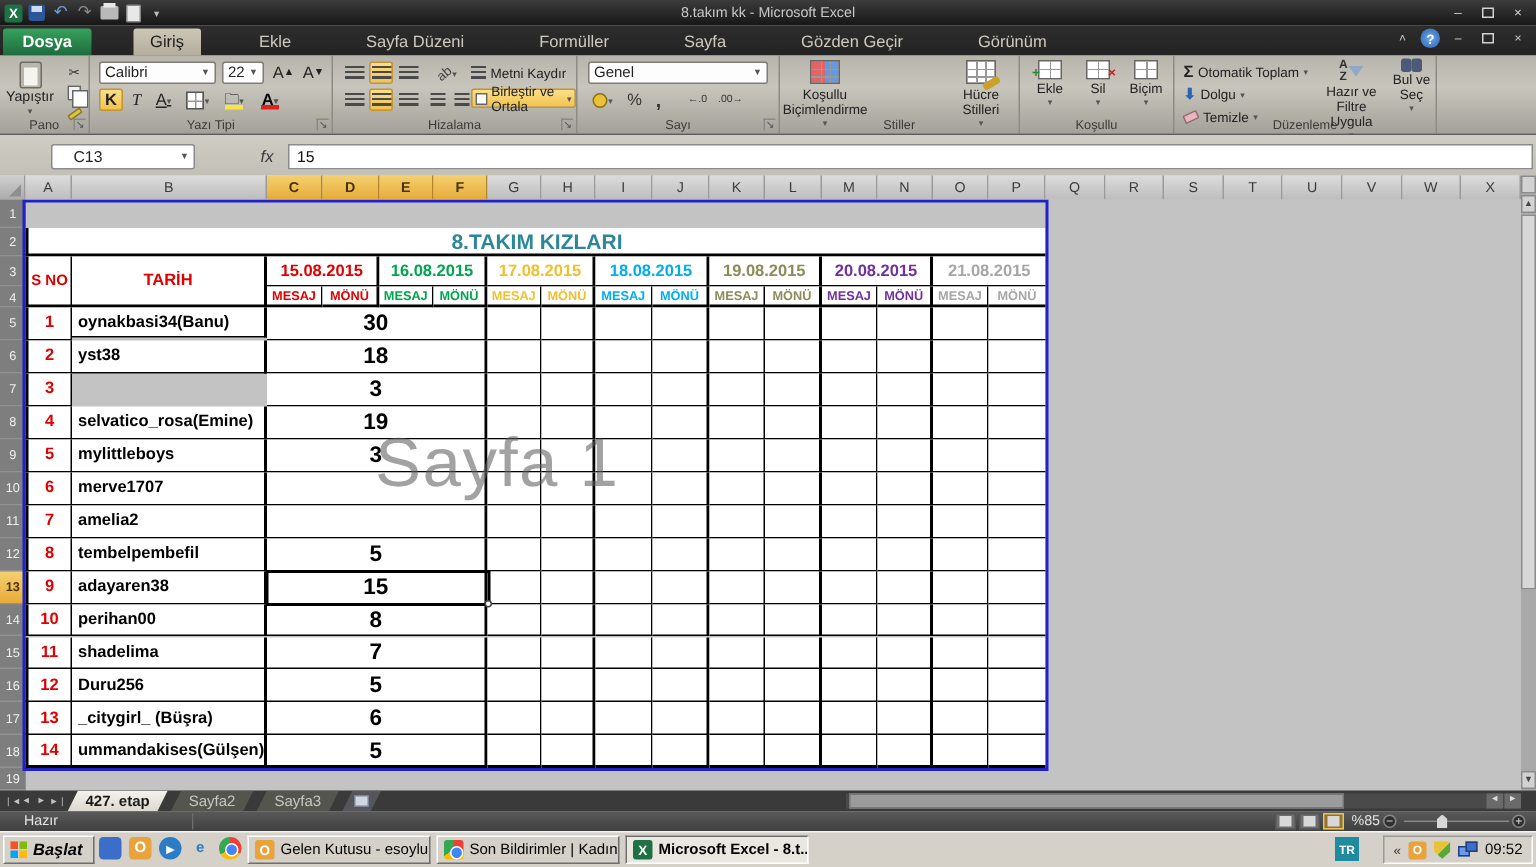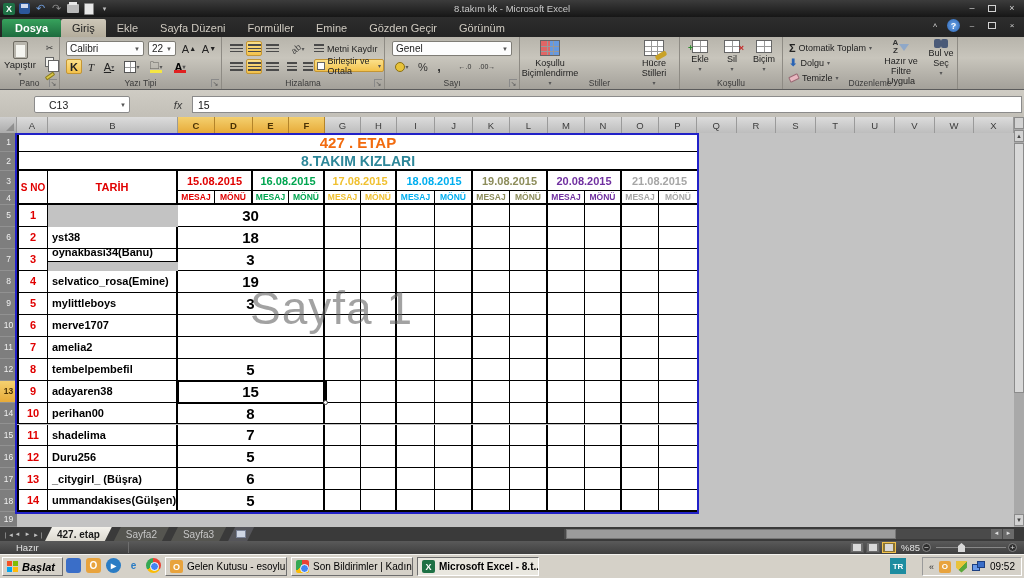--- a/index.html
+++ b/index.html
@@ -27,21 +27,21 @@
   .winbtns { position:absolute; right:3px; top:2px; display:flex; gap:2px; }
   .wbtn { width:18px; height:12px; display:flex; align-items:center; justify-content:center;
     font-size:9px; color:#d2d2d2; border-radius:2px; }
   .rest { position:relative; width:8px; height:7px; border:1px solid #d2d2d2; }
 
   
   #tabrow { position:absolute; left:0; top:17px; width:1024px; height:20px;
     background:linear-gradient(#2d2d2d,#232323); display:flex; align-items:flex-end; }
   .ftab { height:18px; margin-left:2px; padding:0 13px; background:linear-gradient(#37a25c,#1d6b3e);
     color:#fff; font-size:11px; display:flex; align-items:center; border-radius:2px 2px 0 0; font-weight:bold;}
-  .rtab { height:18px; padding:0 11px; color:#cfcac0; font-size:11px; display:flex; align-items:center; }
+  .rtab { height:18px; padding:0 11px; color:#cfcac0; font-size:11px; display:flex; align-items:center;margin-left:28px; }
   .rtab.active { background:linear-gradient(#cdc7b8,#b4ad9c); color:#1d1d1d; border-radius:2px 2px 0 0; }
   #tabrow-right { position:absolute; right:4px; top:19px; display:flex; gap:4px; align-items:center; }
   .minibtn { width:16px; height:13px; display:flex; align-items:center; justify-content:center;
     font-size:8px; color:#cfcfcf; }
   .helpbtn { width:13px; height:13px; border-radius:50%; background:radial-gradient(#6ea6e8,#2a64b4);
     color:#fff; font-size:9px; font-weight:bold; display:flex; align-items:center; justify-content:center; }
 
   
   #ribbon { position:absolute; left:0; top:37px; width:1024px; height:53px;
     background:linear-gradient(180deg,#b7b4ab 0%,#c8c5bc 40%,#a4a19a 100%);
@@ -238,21 +238,21 @@
     </div>
   </div>
 
   <div id="tabrow">
     <div class="ftab">Dosya</div>
 
   <div class="rtab active">Giriş</div>
       <div class="rtab">Ekle</div>
       <div class="rtab">Sayfa Düzeni</div>
       <div class="rtab">Formüller</div>
-      <div class="rtab">Emine</div>
+      <div class="rtab">Sayfa</div>
       <div class="rtab">Gözden Geçir</div>
       <div class="rtab">Görünüm</div>
     </div>
   <div id="tabrow-right">
     <span class="minibtn">˄</span>
     <span class="helpbtn">?</span>
     <span class="minibtn">–</span>
     <span class="minibtn">
         <span class="rest"></span>
       </span>
@@ -497,21 +497,20 @@
           <div class="gcell" style="top: 203.7px; height: 21.95px;">11</div>
           <div class="gcell" style="top: 225.65px; height: 21.95px;">12</div>
           <div class="gcell hl2" style="top: 247.6px; height: 21.95px;">13</div>
           <div class="gcell" style="top: 269.55px; height: 21.95px;">14</div>
           <div class="gcell" style="top: 291.5px; height: 21.95px;">15</div>
           <div class="gcell" style="top: 313.45px; height: 21.95px;">16</div>
           <div class="gcell" style="top: 335.4px; height: 21.95px;">17</div>
           <div class="gcell" style="top: 357.35px; height: 21.95px;">18</div>
           <div class="gcell" style="top: 379.3px; height: 14.7px;">19</div>
         </div>
-    <div class="cell center" style="left: 17px; width: 680px; top: 0px; height: 19px; border-right: none; border-bottom: 1px solid rgb(0, 0, 0); border-left: 2px solid rgb(0, 0, 0); border-top: 1px solid rgb(0, 0, 0); font-size: 15px; font-weight: bold; color: rgb(242, 107, 15);">427 . ETAP</div>
         <div class="cell center" style="left: 17px; width: 680px; top: 19px; height: 19px; border-right: none; border-bottom: 2px solid rgb(0, 0, 0); border-left: 2px solid rgb(0, 0, 0); font-size: 14px; font-weight: bold; color: rgb(46, 135, 153);">8.TAKIM KIZLARI</div>
         <div class="cell center" style="left: 17px; width: 31px; top: 38px; height: 34px; border-right: 1px solid rgb(0, 0, 0); border-bottom: 2px solid rgb(0, 0, 0); border-left: 2px solid rgb(0, 0, 0); font-size: 10px; font-weight: bold; color: rgb(224, 0, 0);">S NO</div>
         <div class="cell center" style="left: 48px; width: 130px; top: 38px; height: 34px; border-right: 2px solid rgb(0, 0, 0); border-bottom: 2px solid rgb(0, 0, 0); font-size: 11px; font-weight: bold; color: rgb(224, 0, 0);">TARİH</div>
         <div class="cell center" style="left: 178px; width: 75px; top: 38px; height: 20px; border-right: 2px solid rgb(0, 0, 0); border-bottom: 1px solid rgb(0, 0, 0); font-size: 11px; font-weight: bold; color: rgb(224, 0, 0);">15.08.2015</div>
         <div class="cell center" style="left: 178px; width: 37px; top: 58px; height: 14px; border-right: 1px solid rgb(0, 0, 0); border-bottom: 2px solid rgb(0, 0, 0); font-size: 8.5px; font-weight: bold; color: rgb(224, 0, 0);">MESAJ</div>
         <div class="cell center" style="left: 215px; width: 38px; top: 58px; height: 14px; border-right: 2px solid rgb(0, 0, 0); border-bottom: 2px solid rgb(0, 0, 0); font-size: 8.5px; font-weight: bold; color: rgb(224, 0, 0);">MÖNÜ</div>
         <div class="cell center" style="left: 253px; width: 72px; top: 38px; height: 20px; border-right: 2px solid rgb(0, 0, 0); border-bottom: 1px solid rgb(0, 0, 0); font-size: 11px; font-weight: bold; color: rgb(0, 165, 80);">16.08.2015</div>
         <div class="cell center" style="left: 253px; width: 36px; top: 58px; height: 14px; border-right: 1px solid rgb(0, 0, 0); border-bottom: 2px solid rgb(0, 0, 0); font-size: 8.5px; font-weight: bold; color: rgb(0, 165, 80);">MESAJ</div>
         <div class="cell center" style="left: 289px; width: 36px; top: 58px; height: 14px; border-right: 2px solid rgb(0, 0, 0); border-bottom: 2px solid rgb(0, 0, 0); font-size: 8.5px; font-weight: bold; color: rgb(0, 165, 80);">MÖNÜ</div>
         <div class="cell center" style="left: 325px; width: 72px; top: 38px; height: 20px; border-right: 2px solid rgb(0, 0, 0); border-bottom: 1px solid rgb(0, 0, 0); font-size: 11px; font-weight: bold; color: rgb(240, 192, 48);">17.08.2015</div>
@@ -523,21 +522,21 @@
         <div class="cell center" style="left: 473px; width: 75px; top: 38px; height: 20px; border-right: 2px solid rgb(0, 0, 0); border-bottom: 1px solid rgb(0, 0, 0); font-size: 11px; font-weight: bold; color: rgb(140, 140, 90);">19.08.2015</div>
         <div class="cell center" style="left: 473px; width: 37px; top: 58px; height: 14px; border-right: 1px solid rgb(0, 0, 0); border-bottom: 2px solid rgb(0, 0, 0); font-size: 8.5px; font-weight: bold; color: rgb(140, 140, 90);">MESAJ</div>
         <div class="cell center" style="left: 510px; width: 38px; top: 58px; height: 14px; border-right: 2px solid rgb(0, 0, 0); border-bottom: 2px solid rgb(0, 0, 0); font-size: 8.5px; font-weight: bold; color: rgb(140, 140, 90);">MÖNÜ</div>
         <div class="cell center" style="left: 548px; width: 74px; top: 38px; height: 20px; border-right: 2px solid rgb(0, 0, 0); border-bottom: 1px solid rgb(0, 0, 0); font-size: 11px; font-weight: bold; color: rgb(112, 48, 160);">20.08.2015</div>
         <div class="cell center" style="left: 548px; width: 37px; top: 58px; height: 14px; border-right: 1px solid rgb(0, 0, 0); border-bottom: 2px solid rgb(0, 0, 0); font-size: 8.5px; font-weight: bold; color: rgb(112, 48, 160);">MESAJ</div>
         <div class="cell center" style="left: 585px; width: 37px; top: 58px; height: 14px; border-right: 2px solid rgb(0, 0, 0); border-bottom: 2px solid rgb(0, 0, 0); font-size: 8.5px; font-weight: bold; color: rgb(112, 48, 160);">MÖNÜ</div>
         <div class="cell center" style="left: 622px; width: 75px; top: 38px; height: 20px; border-right: none; border-bottom: 1px solid rgb(0, 0, 0); font-size: 11px; font-weight: bold; color: rgb(166, 166, 166);">21.08.2015</div>
         <div class="cell center" style="left: 622px; width: 37px; top: 58px; height: 14px; border-right: 1px solid rgb(0, 0, 0); border-bottom: 2px solid rgb(0, 0, 0); font-size: 8.5px; font-weight: bold; color: rgb(166, 166, 166);">MESAJ</div>
         <div class="cell center" style="left: 659px; width: 38px; top: 58px; height: 14px; border-right: none; border-bottom: 2px solid rgb(0, 0, 0); font-size: 8.5px; font-weight: bold; color: rgb(166, 166, 166);">MÖNÜ</div>
         <div class="cell center" style="left: 17px; width: 31px; top: 72px; height: 21.95px; border-right: 1px solid rgb(0, 0, 0); border-bottom: 1px solid rgb(0, 0, 0); border-left: 2px solid rgb(0, 0, 0); font-size: 11px; font-weight: bold; color: rgb(224, 0, 0);">1</div>
-        <div class="cell" style="left: 48px; width: 130px; top: 72px; height: 20px; border-right: 2px solid rgb(0, 0, 0); border-bottom: 1px solid rgb(0, 0, 0); font-size: 11px; font-weight: bold; justify-content: flex-start; padding-left: 4px; margin-top: 37px;">oynakbasi34(Banu)</div>
+        <div class="cell" style="left: 48px; width: 130px; top: 72px; height: 20px; border-right: 2px solid rgb(0, 0, 0); border-bottom: 1px solid rgb(0, 0, 0); font-size: 11px; font-weight: bold; justify-content: flex-start; padding-left: 4px;">oynakbasi34(Banu)</div>
         <div class="cell center" style="left: 178px; width: 147px; top: 72px; height: 21.95px; border-right: 2px solid rgb(0, 0, 0); border-bottom: 1px solid rgb(0, 0, 0); font-size: 15px; font-weight: 700;">30</div>
         <div class="cell center" style="left: 325px; width: 36px; top: 72px; height: 21.95px; border-right: 1px solid rgb(0, 0, 0); border-bottom: 1px solid rgb(0, 0, 0); font-size: 11px; font-weight: bold;"></div>
         <div class="cell center" style="left: 361px; width: 36px; top: 72px; height: 21.95px; border-right: 2px solid rgb(0, 0, 0); border-bottom: 1px solid rgb(0, 0, 0); font-size: 11px; font-weight: bold;"></div>
         <div class="cell center" style="left: 397px; width: 38px; top: 72px; height: 21.95px; border-right: 1px solid rgb(0, 0, 0); border-bottom: 1px solid rgb(0, 0, 0); font-size: 11px; font-weight: bold;"></div>
         <div class="cell center" style="left: 435px; width: 38px; top: 72px; height: 21.95px; border-right: 2px solid rgb(0, 0, 0); border-bottom: 1px solid rgb(0, 0, 0); font-size: 11px; font-weight: bold;"></div>
         <div class="cell center" style="left: 473px; width: 37px; top: 72px; height: 21.95px; border-right: 1px solid rgb(0, 0, 0); border-bottom: 1px solid rgb(0, 0, 0); font-size: 11px; font-weight: bold;"></div>
         <div class="cell center" style="left: 510px; width: 38px; top: 72px; height: 21.95px; border-right: 2px solid rgb(0, 0, 0); border-bottom: 1px solid rgb(0, 0, 0); font-size: 11px; font-weight: bold;"></div>
         <div class="cell center" style="left: 548px; width: 37px; top: 72px; height: 21.95px; border-right: 1px solid rgb(0, 0, 0); border-bottom: 1px solid rgb(0, 0, 0); font-size: 11px; font-weight: bold;"></div>
         <div class="cell center" style="left: 585px; width: 37px; top: 72px; height: 21.95px; border-right: 2px solid rgb(0, 0, 0); border-bottom: 1px solid rgb(0, 0, 0); font-size: 11px; font-weight: bold;"></div>
         <div class="cell center" style="left: 622px; width: 37px; top: 72px; height: 21.95px; border-right: 1px solid rgb(0, 0, 0); border-bottom: 1px solid rgb(0, 0, 0); font-size: 11px; font-weight: bold;"></div>

